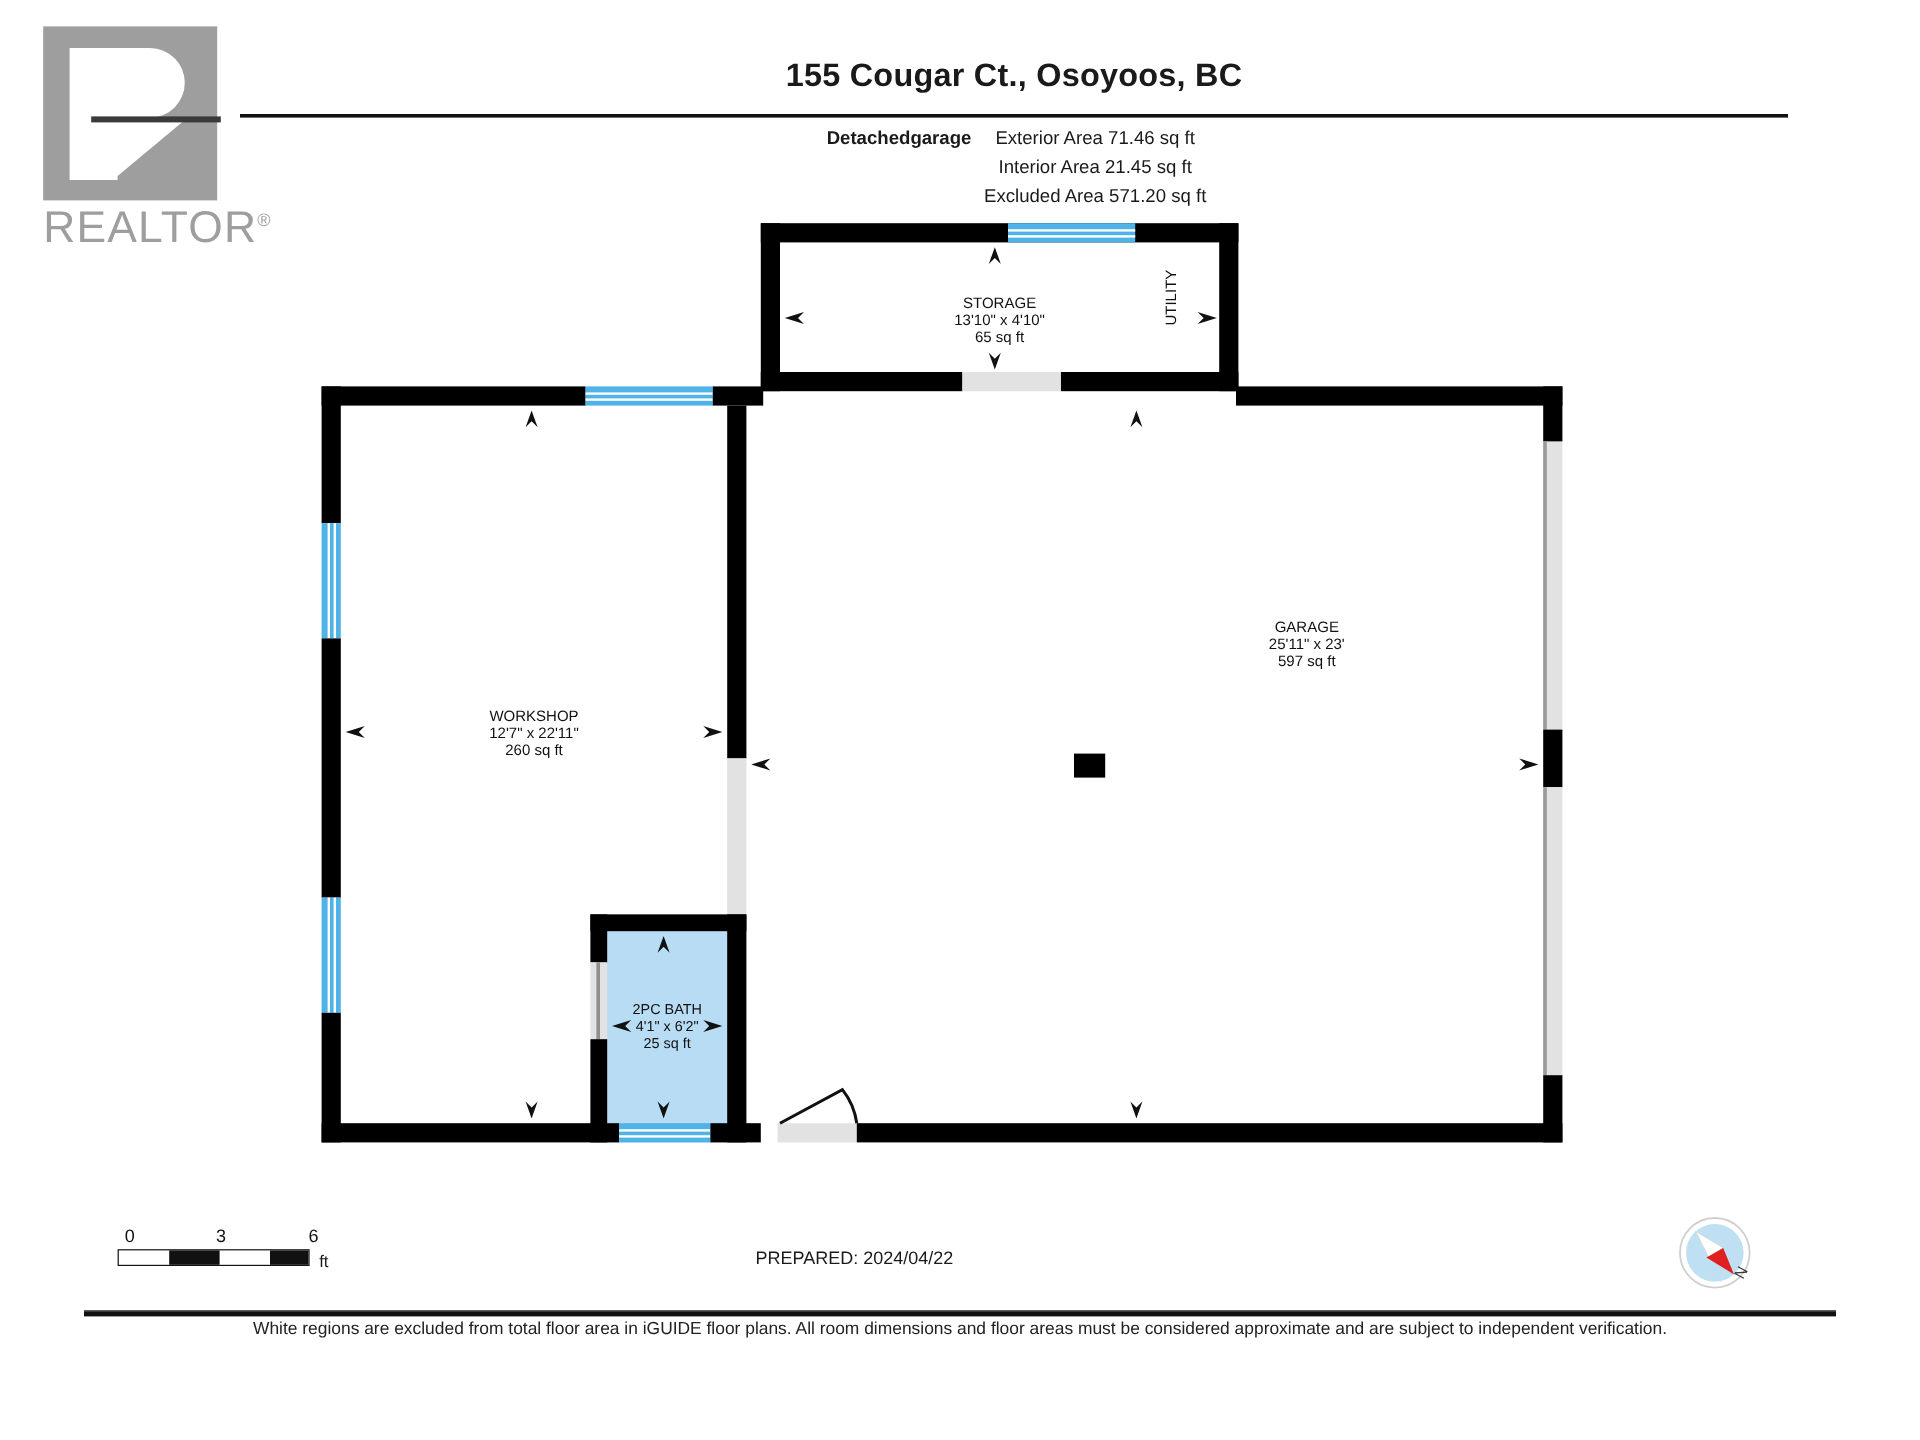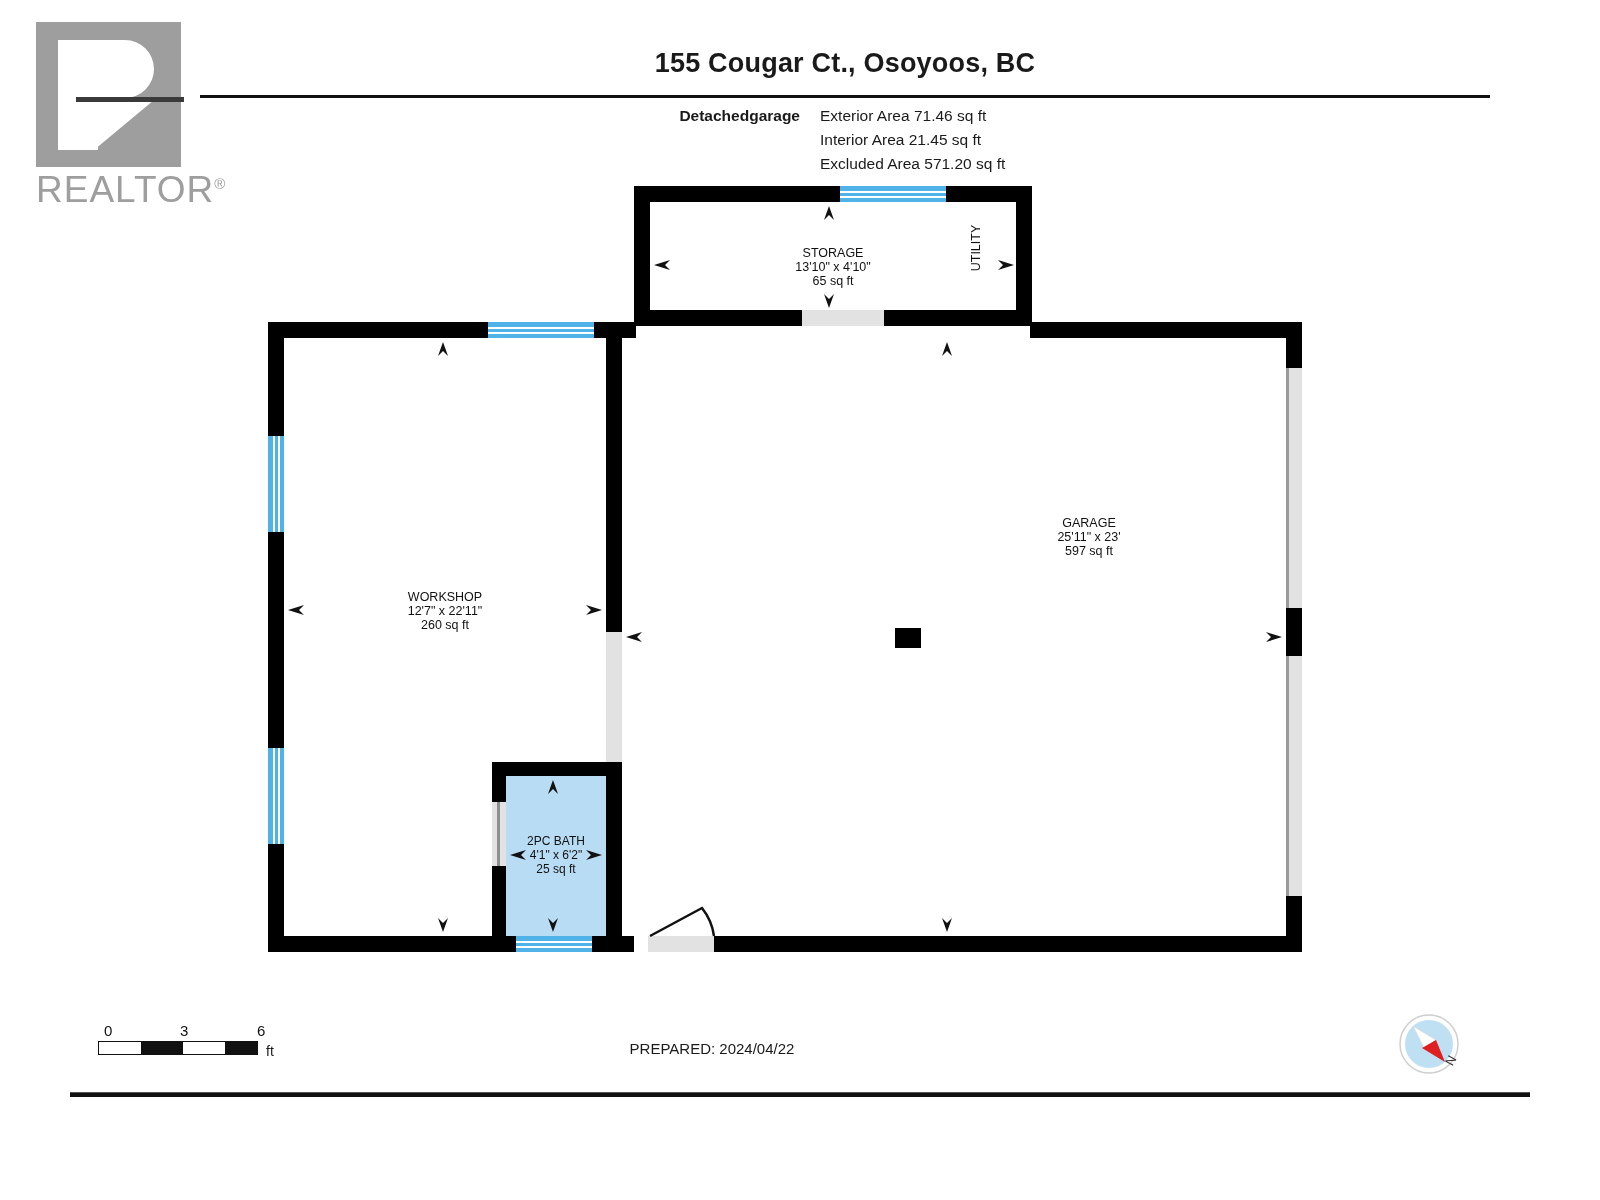--- a/index.html
+++ b/index.html
@@ -22,21 +22,21 @@
   #realtor-word{font-size:37px;color:#9e9e9e;letter-spacing:1px;margin-top:2px;
                 font-family:"Liberation Sans","DejaVu Sans",sans-serif;}
   #realtor-word sup{font-size:15px;vertical-align:super;}
 
   
   #plan-title{position:absolute;left:200px;top:48px;width:1290px;text-align:center;
               font-size:27px;font-weight:bold;letter-spacing:.2px;}
   #title-rule{position:absolute;left:200px;top:95px;width:1290px;height:3px;background:#111;}
 
   #summary{position:absolute;left:660px;top:107px;font-size:15.5px;}
-  #summary .row{display:flex;margin-bottom:6px;}
+  #summary .row{display:flex;margin-bottom:6px;justify-content:center;}
   #summary .lbl{font-weight:bold;width:140px;text-align:right;}
   #summary .val{margin-left:20px;white-space:nowrap;}
 
   
   #floorplan{position:absolute;left:0;top:0;width:1600px;height:1010px;}
 
   
   #scalebar{position:absolute;left:98px;top:1041px;width:160px;height:14px;
             border:1.5px solid #111;box-sizing:border-box;background:#fff;}
   #scalebar .seg{position:absolute;top:0;height:100%;background:#111;}
@@ -224,14 +224,15 @@
 
   <svg id="compass" viewBox="0 0 62 62">
     <circle cx="31" cy="31" r="29" fill="#ffffff" stroke="#cfcfcf" stroke-width="1.5"></circle>
     <circle cx="31" cy="31" r="24" fill="#BFE0F2"></circle>
     <path d="M15,13 L38,27 L26,35 Z" fill="#ffffff" stroke="#d8d8d8" stroke-width="0.8"></path>
     <path d="M47,49 L24,35 L38,27 Z" fill="#E02020"></path>
   </svg>
   <div id="compass-n">N</div>
 
   <div id="footer-rule"></div>
+  <div id="disclaimer">White regions are excluded from total floor area in iGUIDE floor plans. All room dimensions and floor areas must be considered approximate and are subject to independent verification.</div>
 
 </div>
 
 </body></html>

